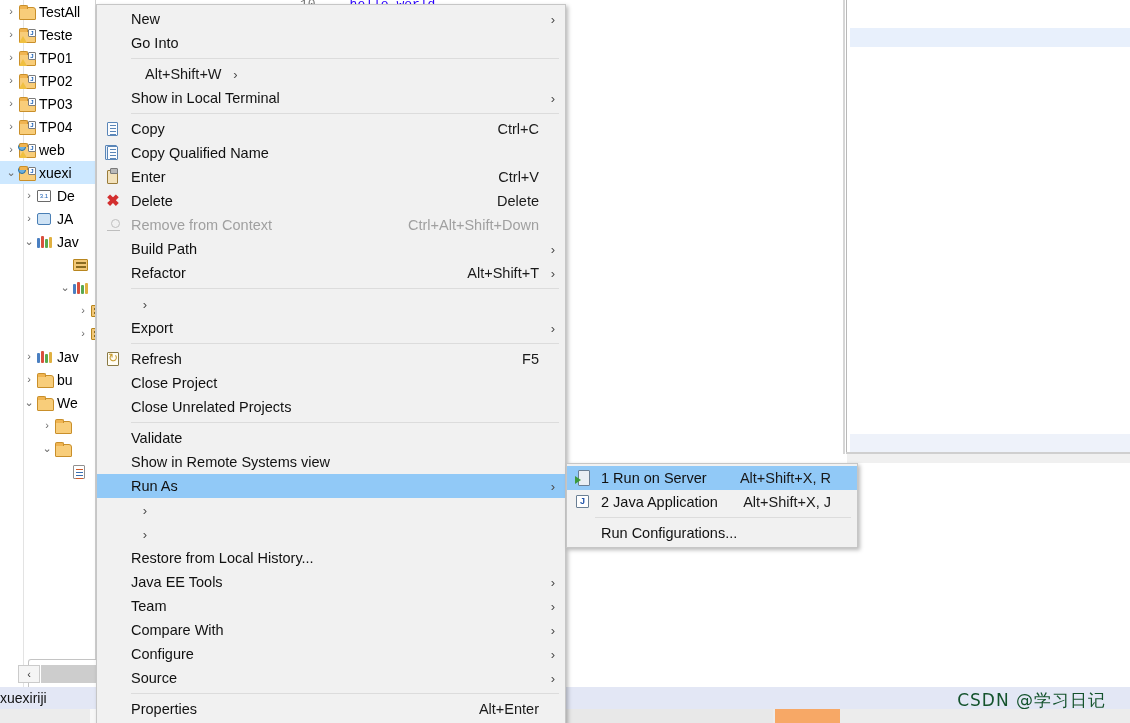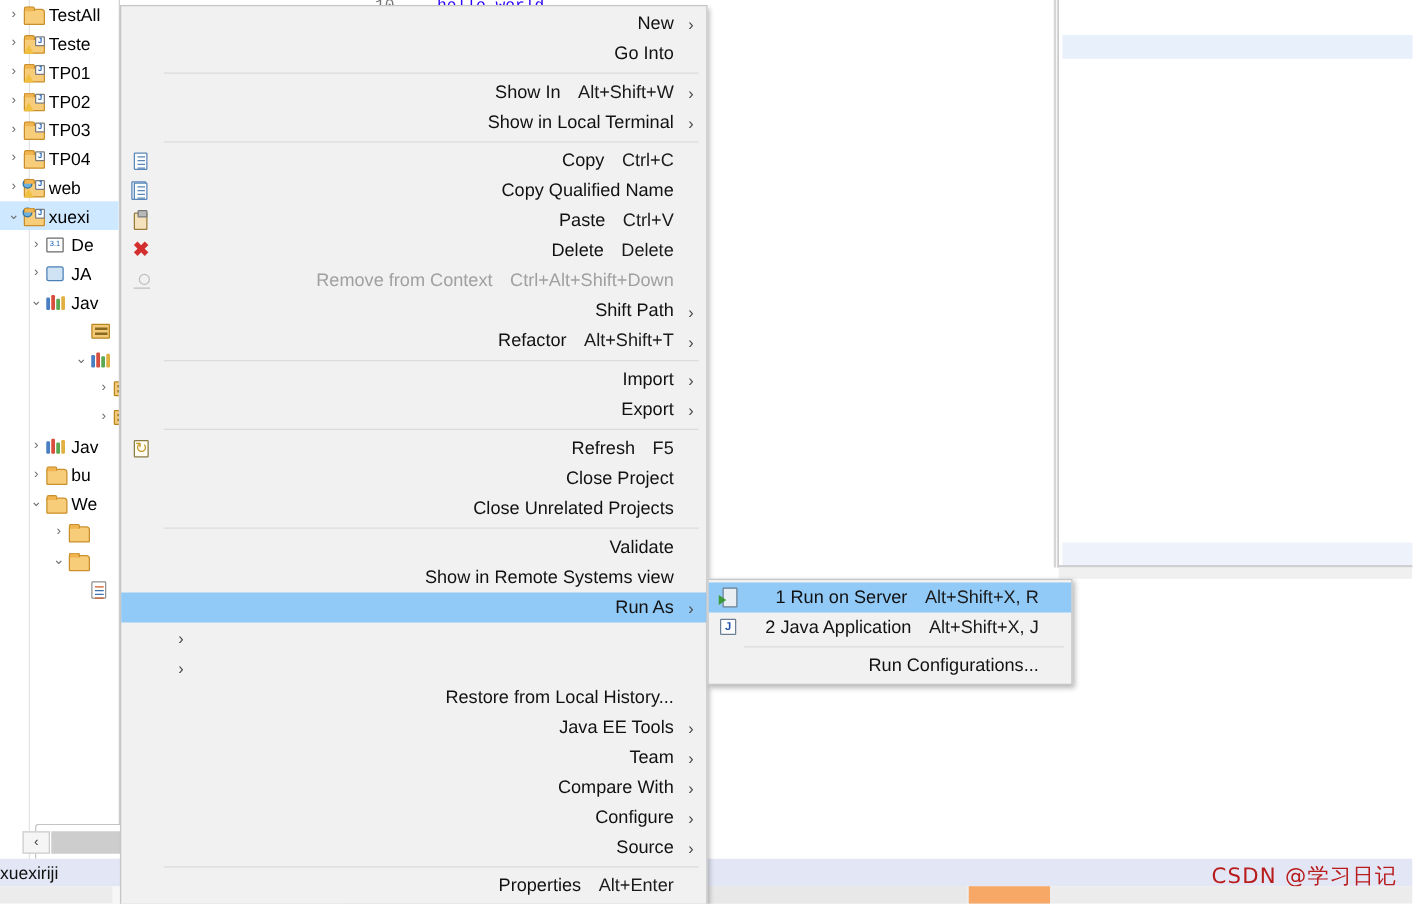--- a/index.html
+++ b/index.html
@@ -226,23 +226,23 @@
     align-items: center;
   }
   .statusbar-text {
     font-size: 14px;
     color: #111;
     margin-left: 0px;
     padding-left: 0px;
   }
   .watermark {
     position: absolute;
-    right: 12px; top: 2px;
+    right: 24px; top: 2px;
     font-size: 17px;
-    color: #b91c1c;
+    color: #14532d;
     letter-spacing: 1px;
     font-family: "DejaVu Sans", sans-serif;
   }
   .taskbar {
     position: absolute;
     left: 0; bottom: 0; width: 1130px; height: 14px;
     background: #ececec;
   }
   .taskbar-seg1 {
     position: absolute; left: 90px; top: 0; width: 185px; height: 14px;
@@ -284,21 +284,21 @@
     cursor: default;
     white-space: nowrap;
   }
   .mi.selected { background: #91c9f7; }
   .mi.disabled { color: #a0a0a0; }
   .mi-icon {
     width: 34px; flex: 0 0 34px;
     position: relative;
     height: 20px;
   }
-  .mi-label { flex: 1 1 auto; text-align: right; }
+  .mi-label { flex: 1 1 auto; }
   .mi-accel {
     color: #1a1a1a;
     margin-left: 14px;
     font-size: 14.5px;
   }
   .mi.disabled .mi-accel { color: #a0a0a0; }
   .mi-arrow {
     width: 16px; flex: 0 0 16px;
     text-align: right;
     color: #4a4a4a;
@@ -641,21 +641,20 @@
         <span class="mi-arrow">›</span>
       </div>
       <div class="mi">
         <span class="mi-icon"></span>
         <span class="mi-label">Go Into</span>
         <span class="mi-arrow"></span>
       </div>
       <div class="sep"></div>
       <div class="mi">
         <span class="mi-icon"></span>
-        <span class="mi-label">Show In</span>
         <span class="mi-accel">Alt+Shift+W</span>
         <span class="mi-arrow">›</span>
       </div>
       <div class="mi">
         <span class="mi-icon"></span>
         <span class="mi-label">Show in Local Terminal</span>
         <span class="mi-arrow">›</span>
       </div>
       <div class="sep"></div>
       <div class="mi">
@@ -670,21 +669,21 @@
         <span class="mi-icon">
           <span class="g-copyq"></span>
         </span>
         <span class="mi-label">Copy Qualified Name</span>
         <span class="mi-arrow"></span>
       </div>
       <div class="mi">
         <span class="mi-icon">
           <span class="g-paste"></span>
         </span>
-        <span class="mi-label">Paste</span>
+        <span class="mi-label">Enter</span>
         <span class="mi-accel">Ctrl+V</span>
         <span class="mi-arrow"></span>
       </div>
       <div class="mi">
         <span class="mi-icon">
           <span class="g-delete">✖</span>
         </span>
         <span class="mi-label">Delete</span>
         <span class="mi-accel">Delete</span>
         <span class="mi-arrow"></span>
@@ -692,33 +691,32 @@
       <div class="mi disabled">
         <span class="mi-icon">
           <span class="g-remove"></span>
         </span>
         <span class="mi-label">Remove from Context</span>
         <span class="mi-accel">Ctrl+Alt+Shift+Down</span>
         <span class="mi-arrow"></span>
       </div>
       <div class="mi">
         <span class="mi-icon"></span>
-        <span class="mi-label">Shift Path</span>
+        <span class="mi-label">Build Path</span>
         <span class="mi-arrow">›</span>
       </div>
       <div class="mi">
         <span class="mi-icon"></span>
         <span class="mi-label">Refactor</span>
         <span class="mi-accel">Alt+Shift+T</span>
         <span class="mi-arrow">›</span>
       </div>
       <div class="sep"></div>
       <div class="mi">
         <span class="mi-icon"></span>
-        <span class="mi-label">Import</span>
         <span class="mi-arrow">›</span>
       </div>
       <div class="mi">
         <span class="mi-icon"></span>
         <span class="mi-label">Export</span>
         <span class="mi-arrow">›</span>
       </div>
       <div class="sep"></div>
       <div class="mi">
         <span class="mi-icon">

